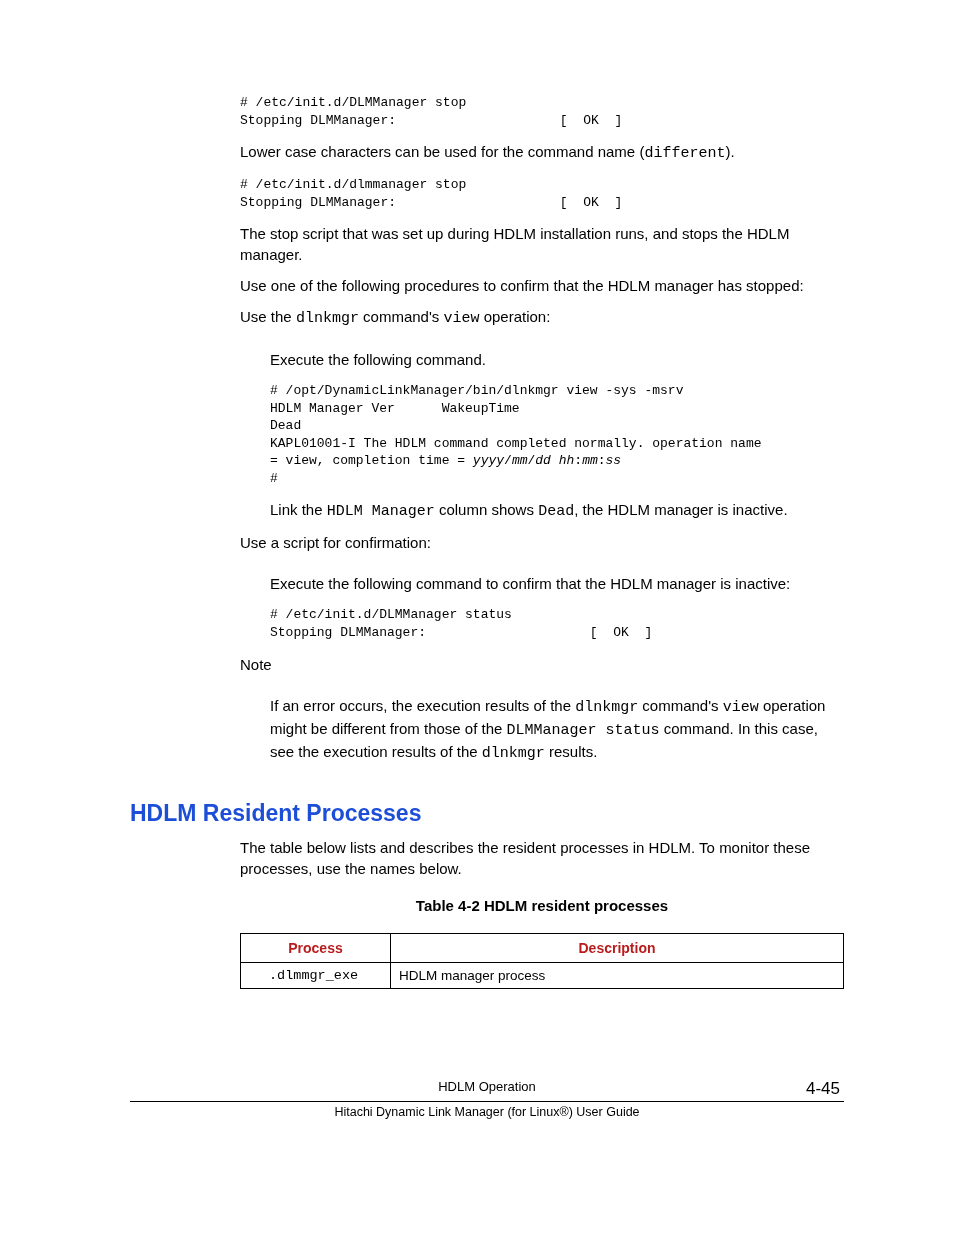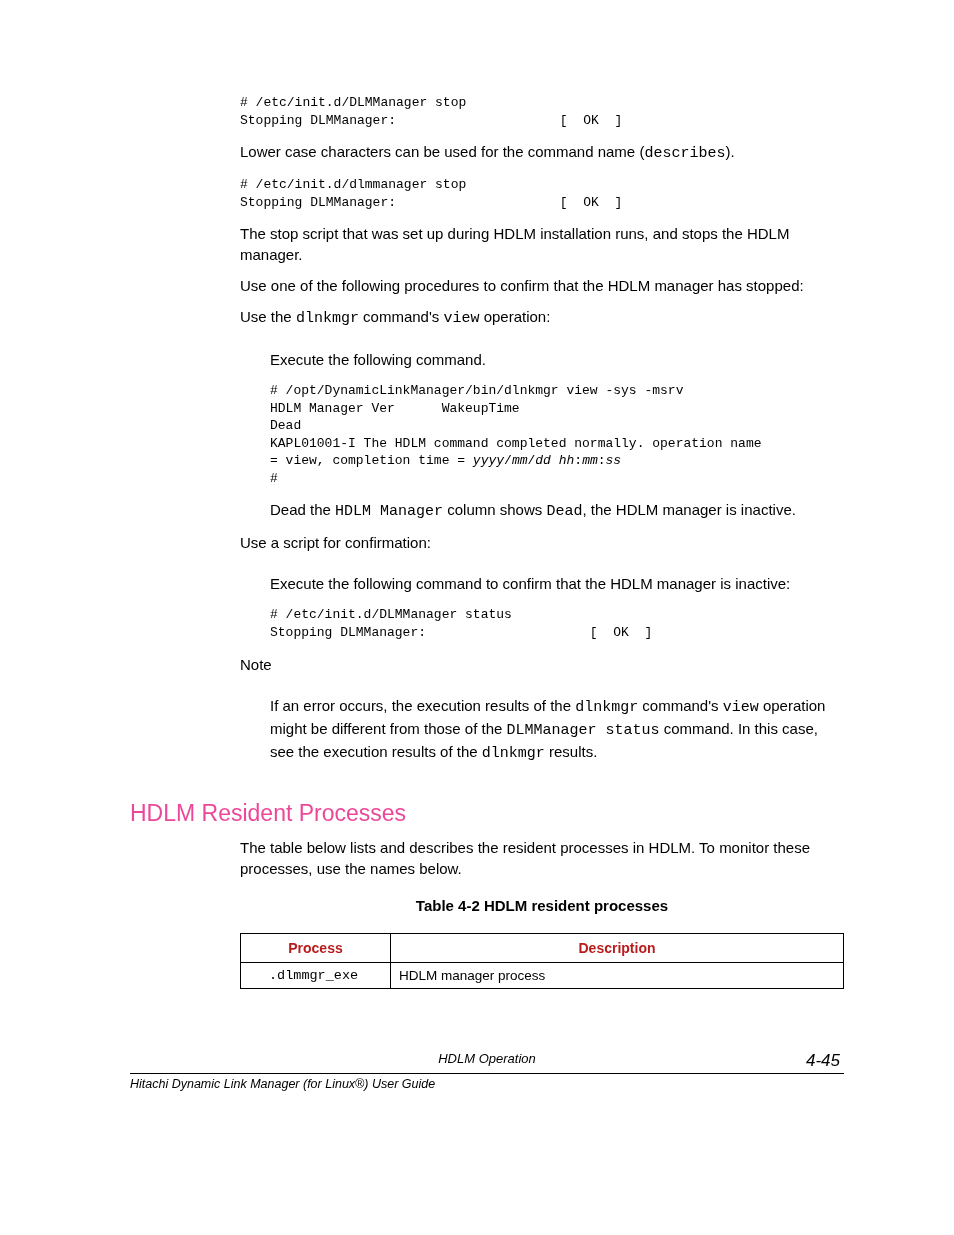--- a/index.html
+++ b/index.html
@@ -22,23 +22,23 @@
     font-family: "Courier New", Courier, monospace;
     white-space: pre;
     margin: 12px 0;
     font-size: 13px;
     line-height: 1.35;
   }
   p { margin: 10px 0; line-height: 1.4; }
   .mono { font-family: "Courier New", Courier, monospace; }
   .indent1 { margin-left: 30px; margin-top: 20px; }
   h2.section-heading {
-    color: #ec4899;
+    color: #1d4ed8;
     font-size: 23px;
-    font-weight: normal;
+    font-weight: bold;
     margin: 36px 0 10px 0;
     font-family: Verdana, Geneva, sans-serif;
   }
   .table-caption {
     text-align: center;
     font-weight: bold;
     margin: 18px 0 19px 0;
     font-size: 15px;
   }
   table.data-table {
@@ -59,79 +59,79 @@
     padding: 5px 8px;
     vertical-align: top;
     font-size: 13.5px;
   }
   table.data-table td.proc {
     font-family: "Courier New", Courier, monospace;
     width: 150px;
     padding-left: 28px;
   }
   .footer {
-    margin-top: 62px;
-    font-style: italic;
+    margin-top: 90px;
   }
   .footer-line1 {
     display: flex;
     justify-content: flex-end;
     align-items: baseline;
     position: relative;
     border-bottom: 1px solid #000;
     padding-bottom: 2px;
   }
   .footer-center {
     position: absolute;
     left: 0; right: 0;
     text-align: center;
     font-size: 13px;
   }
   .footer-right {
     font-size: 17px;
     padding-right: 4px;
   }
   .footer-line2 {
+    text-align: center;
     font-size: 12.5px;
     margin-top: 3px;
   }
   .ital { font-style: italic; }
 </style>
 </head>
 <body>
 
 <div class="page">
 
   <div class="content">
 
     <div class="pre"><span># /etc/init.d/DLMManager stop</span>
 <span>Stopping DLMManager:                     [  OK  ]</span></div>
 
-    <p><span>Lower case characters can be used for the command name (</span><span class="mono">describes</span><span>).</span></p>
+    <p><span>Lower case characters can be used for the command name (</span><span class="mono">different</span><span>).</span></p>
 
     <div class="pre"><span># /etc/init.d/dlmmanager stop</span>
 <span>Stopping DLMManager:                     [  OK  ]</span></div>
 
     <p>The stop script that was set up during HDLM installation runs, and stops the HDLM manager.</p>
 
     <p>Use one of the following procedures to confirm that the HDLM manager has stopped:</p>
 
     <p><span>Use the </span><span class="mono">dlnkmgr</span><span> command's </span><span class="mono">view</span><span> operation:</span></p>
 
     <div class="indent1">
       <p>Execute the following command.</p>
 
       <div class="pre"><span># /opt/DynamicLinkManager/bin/dlnkmgr view -sys -msrv</span>
 <span>HDLM Manager Ver      WakeupTime</span>
 <span>Dead</span>
 <span>KAPL01001-I The HDLM command completed normally. operation name </span>
 <span><span>= view, completion time = </span><span class="ital">yyyy</span><span>/</span><span class="ital">mm</span><span>/</span><span class="ital">dd</span><span> </span><span class="ital">hh</span><span>:</span><span class="ital">mm</span><span>:</span><span class="ital">ss</span></span>
 <span>#</span></div>
 
-      <p><span>Dead the </span><span class="mono">HDLM Manager</span><span> column shows </span><span class="mono">Dead</span><span>, the HDLM manager is inactive.</span></p>
+      <p><span>Link the </span><span class="mono">HDLM Manager</span><span> column shows </span><span class="mono">Dead</span><span>, the HDLM manager is inactive.</span></p>
     </div>
 
     <p>Use a script for confirmation:</p>
 
     <div class="indent1">
       <p>Execute the following command to confirm that the HDLM manager is inactive:</p>
 
       <div class="pre"><span># /etc/init.d/DLMManager status</span>
 <span>Stopping DLMManager:                     [  OK  ]</span></div>
     </div>

